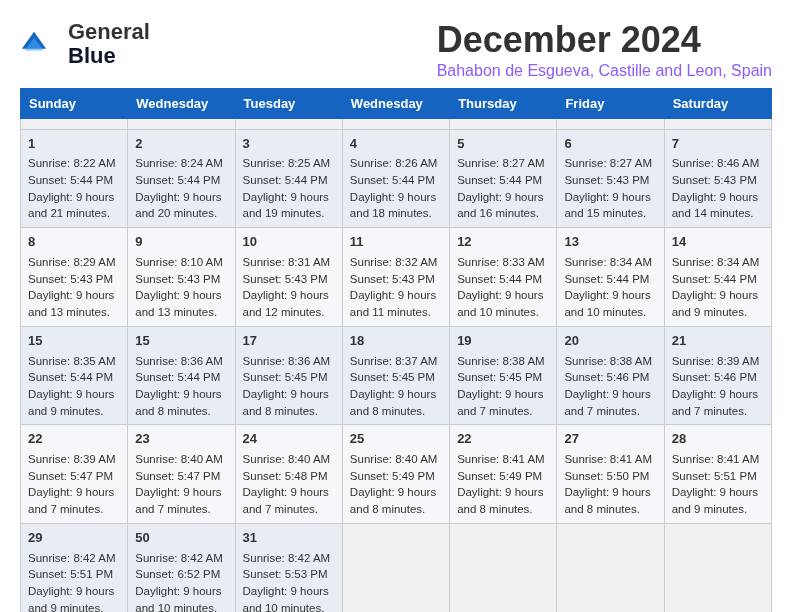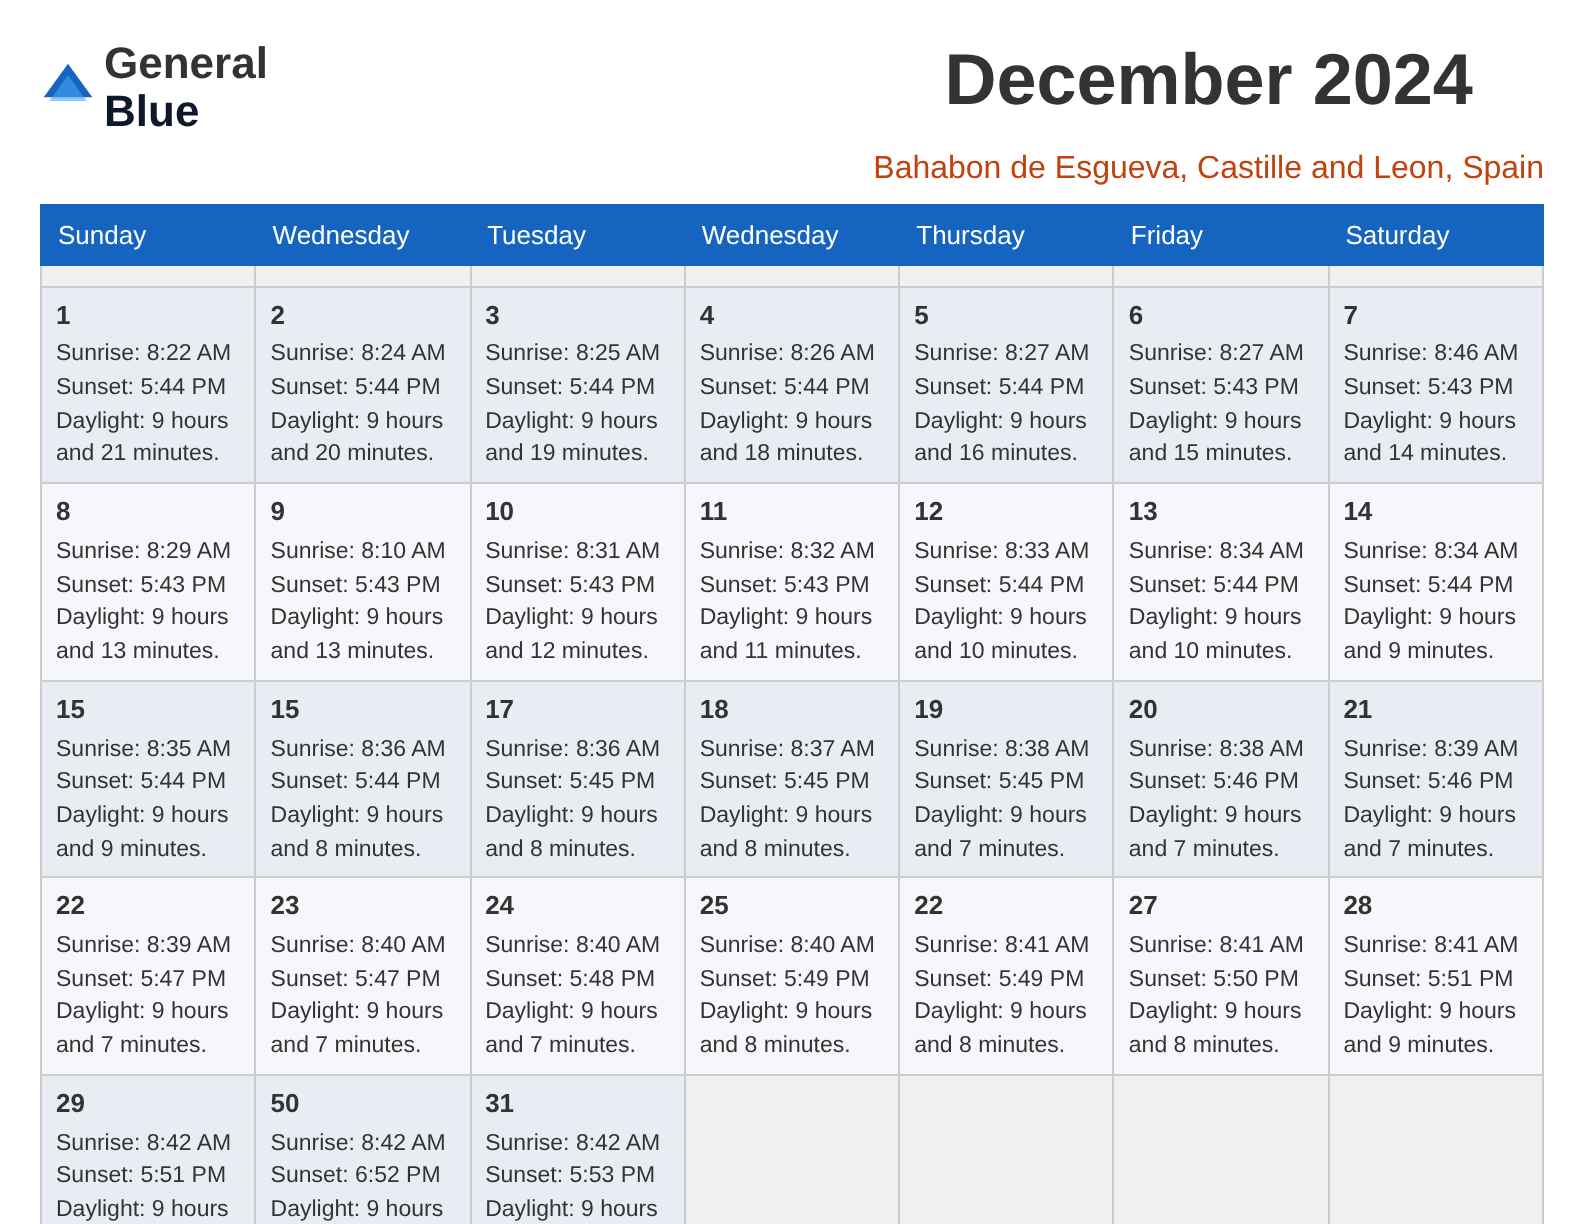--- a/index.html
+++ b/index.html
@@ -12,59 +12,59 @@
     }
     .header-area {
       display: flex;
       justify-content: space-between;
       align-items: flex-start;
       margin-bottom: 8px;
     }
     .logo {
       display: flex;
       align-items: center;
-      gap: 4px;
+      gap: 20px;
     }
     .logo-text {
       font-size: 22px;
       font-weight: bold;
       line-height: 1.1;
     }
     .logo-general { color: #333; }
     .logo-blue { color: #0f172a; margin-top: 28px; }
     .logo-icon {
       width: 28px;
       height: 28px;
     }
     .title-area {
-      text-align: center;
+      text-align: left;
     }
     .month-title {
       font-size: 36px;
       font-weight: bold;
       color: #333;
       line-height: 1.1;
     }
     .location-title {
       font-size: 16px;
-      color: #c2410c;
-      margin-top: 16px;
+      color: #8b5cf6;
+      margin-top: 2px;
     }
     .calendar-table {
       width: 100%;
       border-collapse: collapse;
       font-size: 11.5px;
     }
     .calendar-table thead tr th {
       background-color: #1565C0;
       color: #fff;
       text-align: left;
       padding: 7px 8px;
       font-size: 13px;
-      font-weight: normal;
+      font-weight: bold;
       border: 1px solid #1565C0;
     }
     .calendar-table tbody tr td {
       border: 1px solid #ccc;
       vertical-align: top;
       padding: 5px 7px;
       min-width: 100px;
       min-height: 80px;
       color: #333;
       line-height: 1.45;

